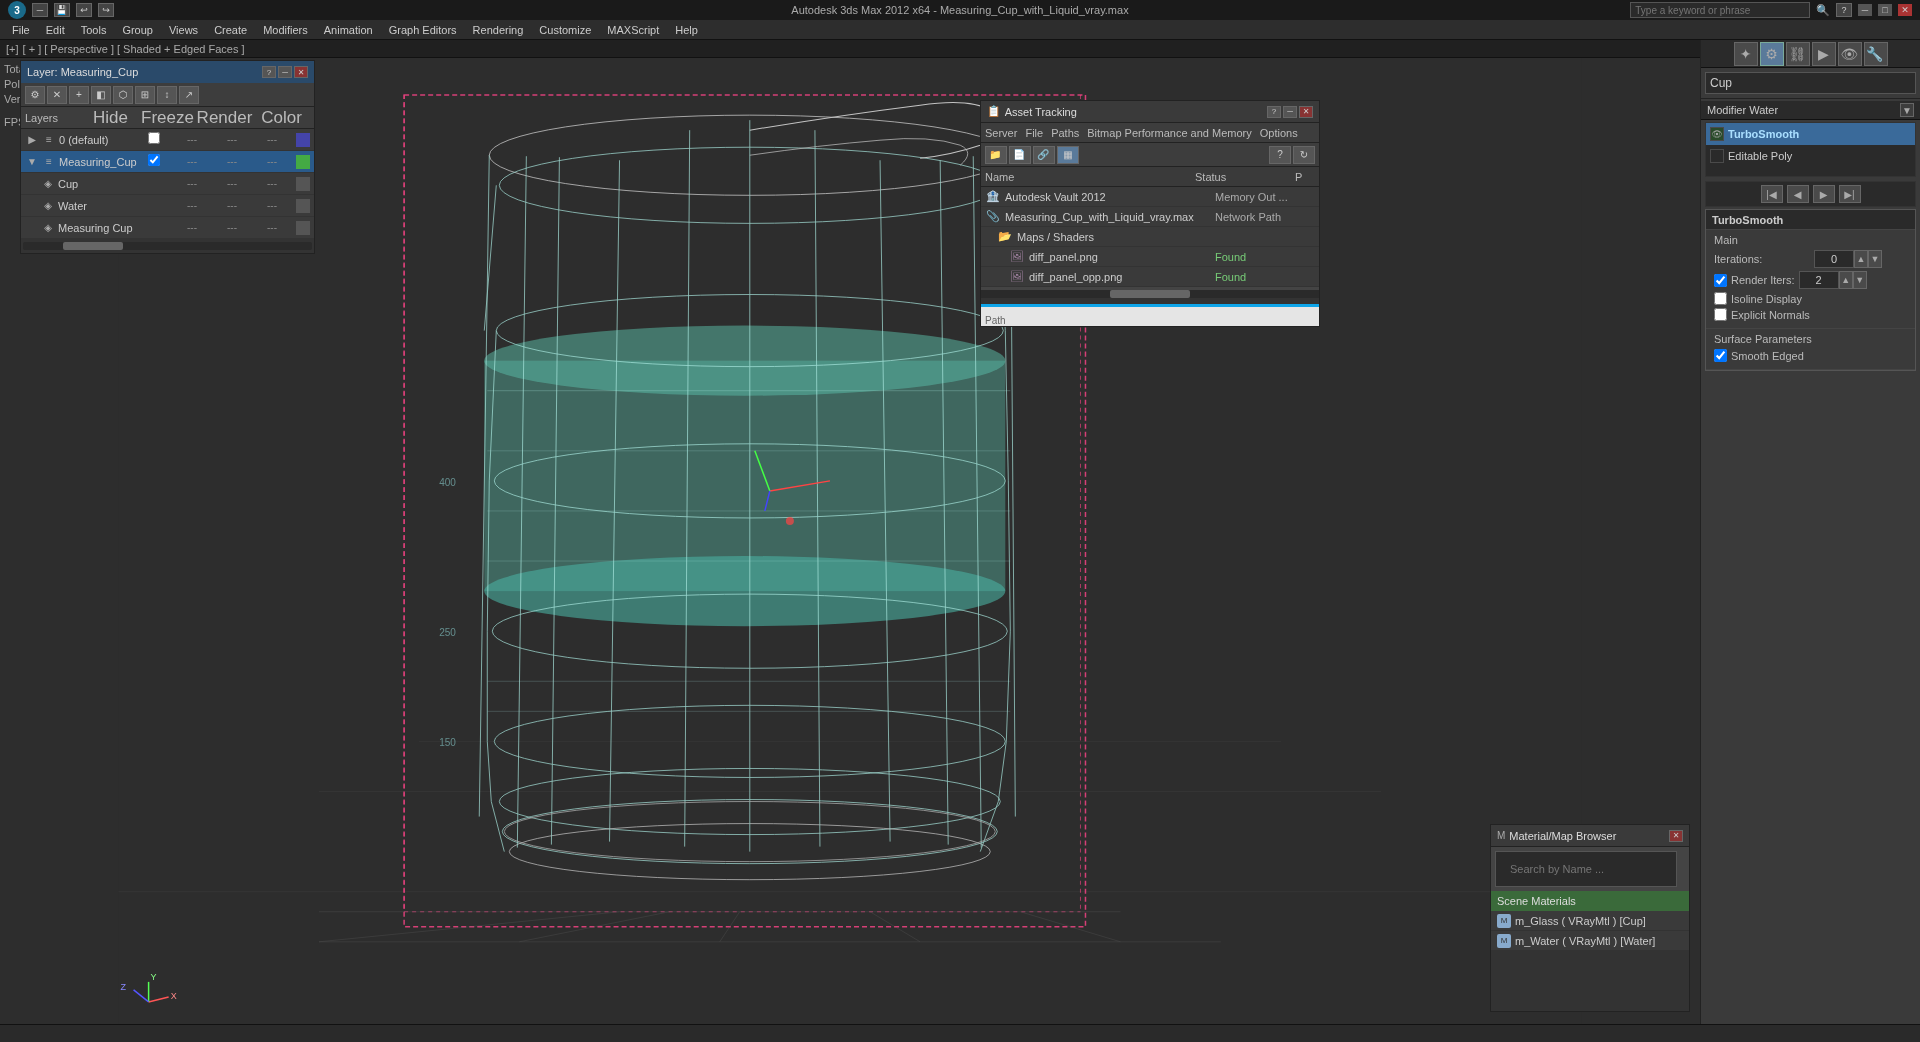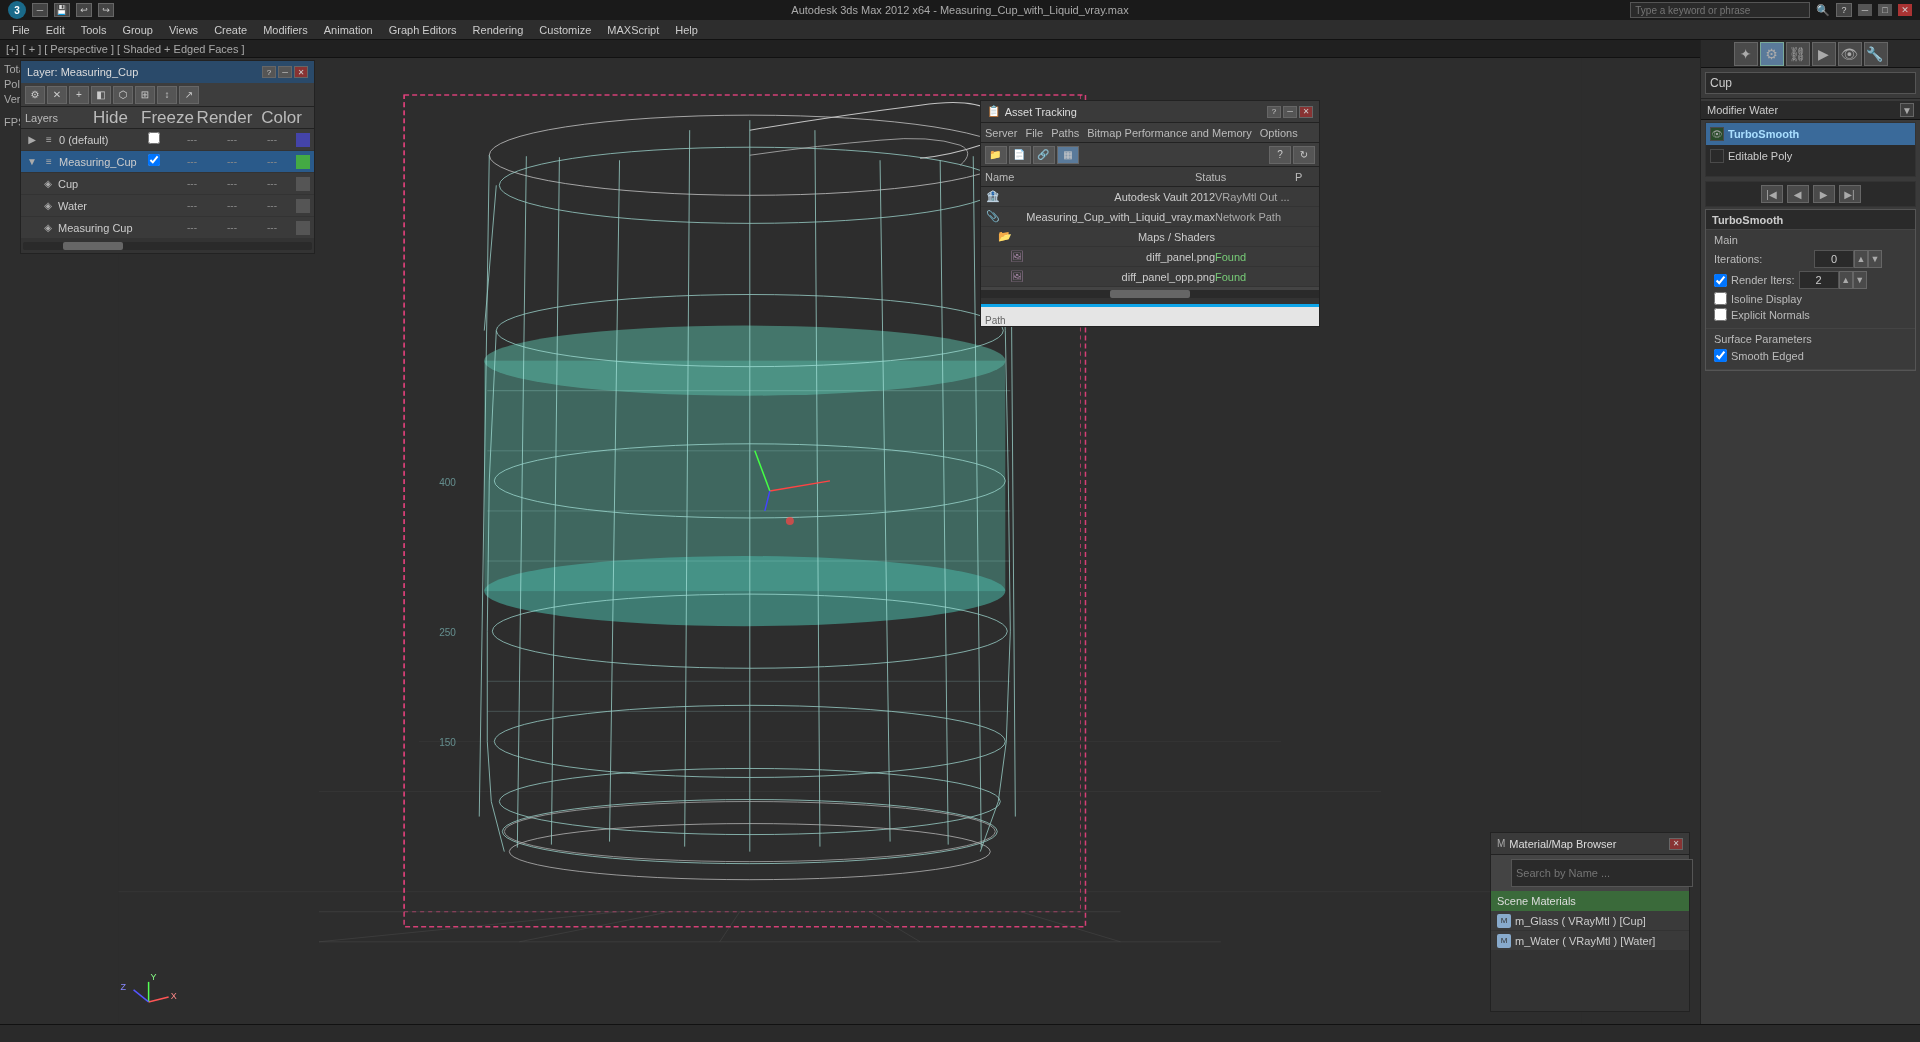--- a/index.html
+++ b/index.html
@@ -62,21 +62,21 @@
     #asset-toolbar { background: #3d3d3d; height: 24px; display: flex; align-items: center; padding: 0 4px; gap: 2px; border-bottom: 1px solid #222; }
     .asset-tool { width: 22px; height: 18px; background: #555; border: 1px solid #666; display: flex; align-items: center; justify-content: center; cursor: pointer; font-size: 10px; color: #ccc; }
     .asset-tool.active { background: #5a7a9a; }
     #asset-list-header { background: #3a3a3a; height: 20px; display: flex; align-items: center; padding: 0 4px; border-bottom: 1px solid #222; }
     .al-name { flex: 1; color: #bbb; font-size: 11px; }
     .al-status { width: 100px; color: #bbb; font-size: 11px; }
     .al-path { width: 20px; color: #bbb; font-size: 11px; }
     #asset-list { background: #3a3a3a; }
     .asset-row { display: flex; align-items: center; padding: 0 4px; height: 20px; border-bottom: 1px solid #333; cursor: pointer; }
     .asset-row .asset-icon { width: 16px; height: 16px; margin-right: 4px; display: flex; align-items: center; justify-content: center; }
-    .asset-row .asset-name { flex: 1; color: #ccc; font-size: 11px; overflow: hidden; text-overflow: ellipsis; white-space: nowrap; text-align: right; }
+    .asset-row .asset-name { flex: 1; color: #ccc; font-size: 11px; overflow: hidden; text-overflow: ellipsis; white-space: nowrap; }
     #asset-scrollbar { height: 14px; background: #333; }
     #asset-path-bar { background: #e5e5e5; height: 22px; display: flex; align-items: flex-end; padding: 0 4px; border-top: 3px solid #0ea5e9; color: #888; font-size: 10px; }
     .r-tab-icon { width: 24px; height: 24px; background: #4a4a4a; border: 1px solid #666; display: flex; align-items: center; justify-content: center; cursor: pointer; color: #aaa; font-size: 12px; }
     .r-tab-icon.active { background: #5a7a9a; border-color: #7aaa9a; }
     .mod-nav { width: 22px; height: 18px; background: #4a4a4a; border: 1px solid #666; display: flex; align-items: center; justify-content: center; cursor: pointer; color: #aaa; font-size: 10px; }
 
     
     #turbosm-panel { background: #3a3a3a; border: 1px solid #555; margin: 0 4px 4px 4px; }
     #turbosm-header { background: #2a2a2a; height: 20px; display: flex; align-items: center; padding: 0 6px; border-bottom: 1px solid #444; }
     #turbosm-header span { color: #ccc; font-size: 11px; font-weight: bold; }
@@ -417,21 +417,21 @@
       <div id="asset-list-header">
         <span class="al-name">Name</span>
         <span class="al-status">Status</span>
         <span class="al-path">P</span>
       </div>
       <div id="asset-list">
 
         <div class="asset-row">
           <div class="asset-icon" style="color:#aaa;">🏦</div>
           <span class="asset-name">Autodesk Vault 2012</span>
-          <span style="width:100px;color:#aaa;font-size:11px;">VRayMtl Out ...</span>
+          <span style="width:100px;color:#aaa;font-size:11px;">Memory Out ...</span>
         </div>
 
         <div class="asset-row">
           <div class="asset-icon" style="color:#6af;">📎</div>
           <span class="asset-name">Measuring_Cup_with_Liquid_vray.max</span>
           <span style="width:100px;color:#aaa;font-size:11px;">Network Path</span>
         </div>
 
         <div class="asset-row" style="padding-left:16px;">
           <div class="asset-icon" style="color:#cc9;">📂</div>
@@ -463,21 +463,21 @@
 
     <div id="mat-panel" style="position:absolute;bottom:30px;right:10px;width:200px;">
       <div id="mat-title">
         <div style="display:flex;align-items:center;gap:4px;">
           <span style="color:#aaa;font-size:10px;">M</span>
           <span style="color:#ddd;font-size:11px;">Material/Map Browser</span>
         </div>
         <div class="pw-btn close">✕</div>
       </div>
       <div style="padding:4px;">
-        <input style="background: rgb(42, 42, 42); border: 1px solid rgb(85, 85, 85); color: rgb(204, 204, 204); width: calc(100% - 8px); height: 28px; padding: 0px 4px; font-size: 11px; margin-left: 16px;" type="text" placeholder="Search by Name ...">
+        <input style="background: rgb(42, 42, 42); border: 1px solid rgb(85, 85, 85); color: rgb(204, 204, 204); width: calc(100% - 8px); height: 36px; padding: 0px 14px; font-size: 11px;" type="text" placeholder="Search by Name ...">
       </div>
       <div id="mat-section" style="background:#3a6a3a;height:20px;display:flex;align-items:center;padding:0 6px;">
         <span style="color:#ddd;font-size:11px;">Scene Materials</span>
       </div>
       <div id="mat-list">
         <div class="mat-row">
           <div class="mat-icon" style="background:#88aacc;">M</div>
           <span class="mat-name">m_Glass ( VRayMtl ) [Cup]</span>
         </div>
         <div class="mat-row">

